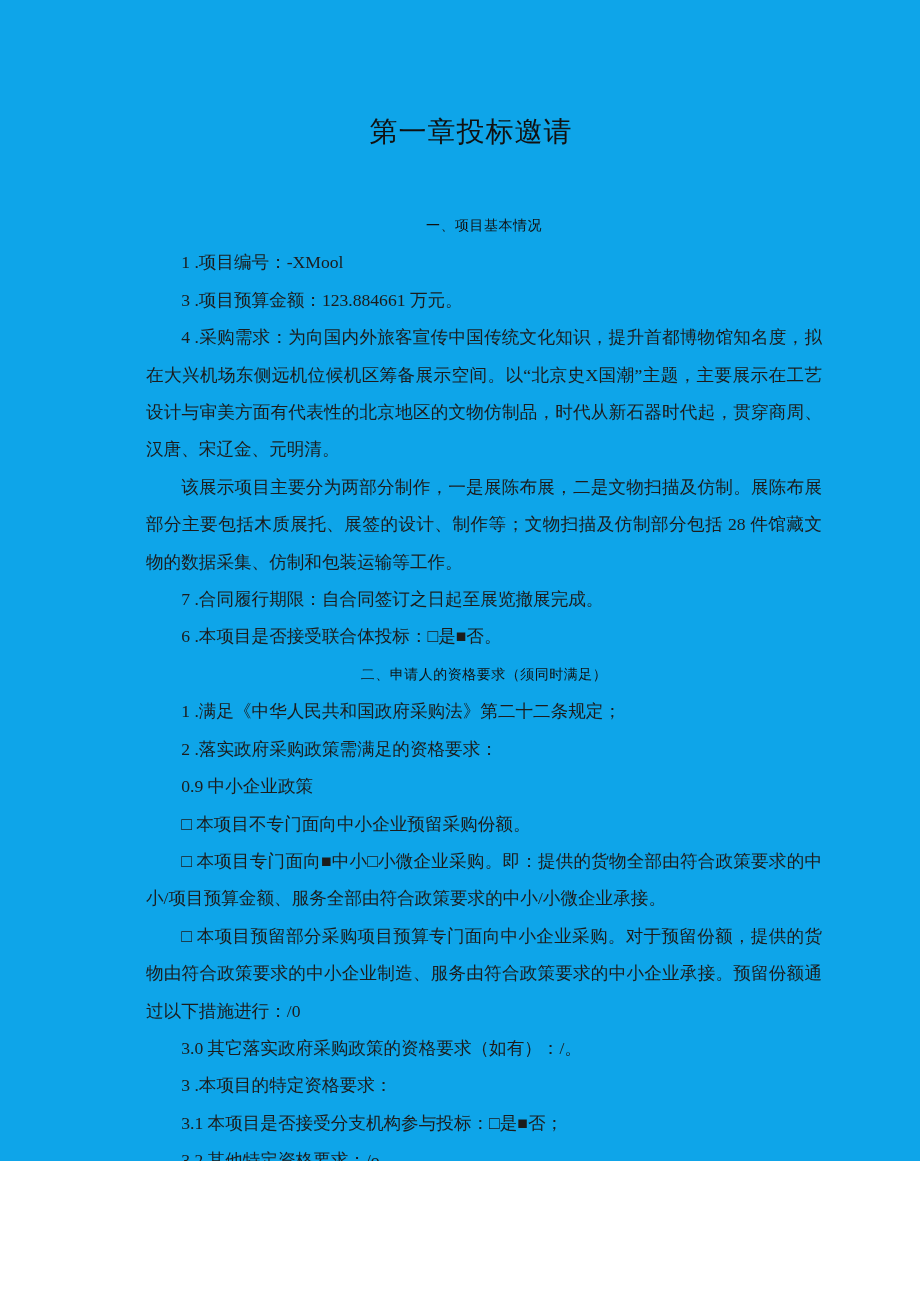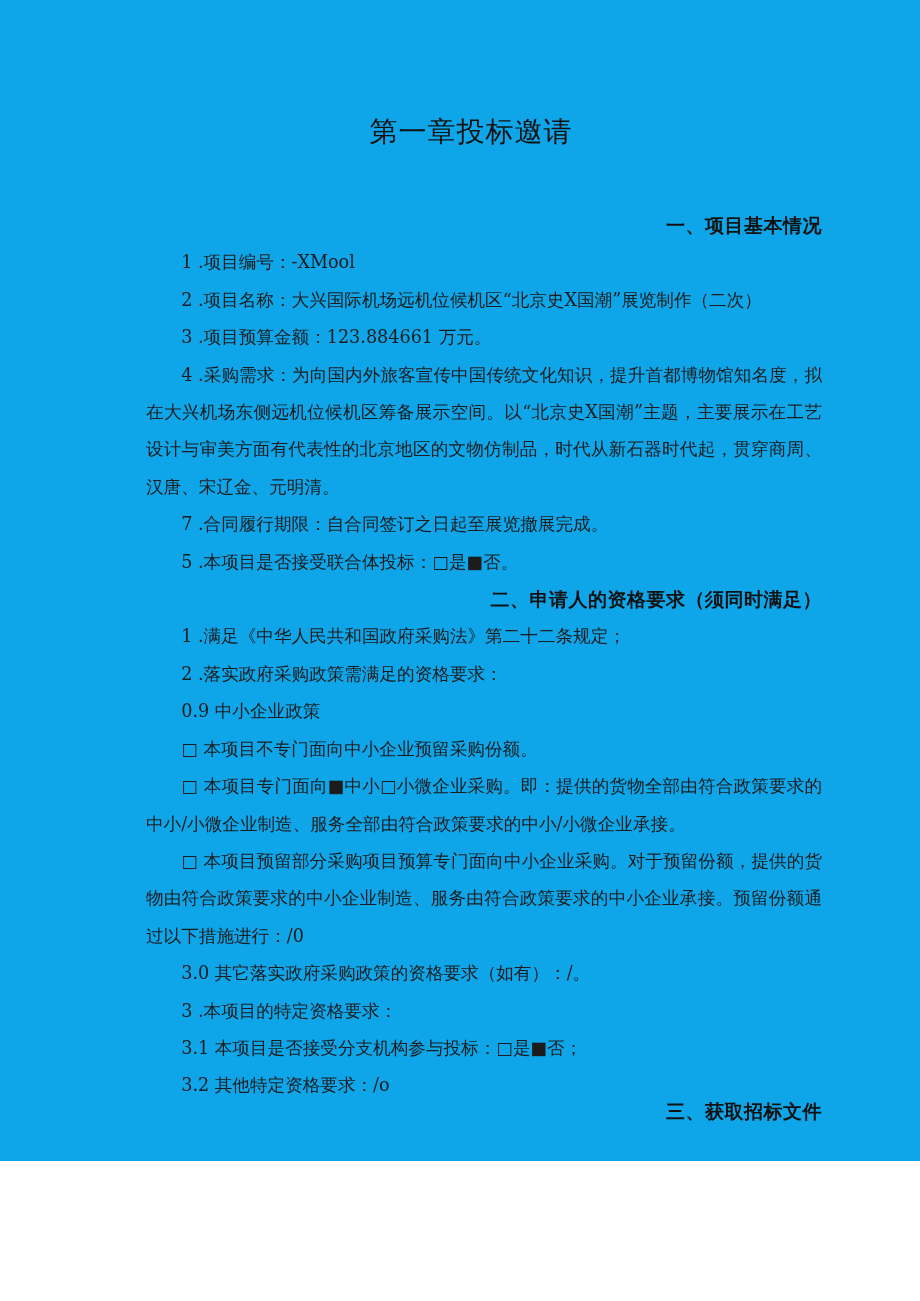--- a/index.html
+++ b/index.html
@@ -32,27 +32,28 @@
     font-size: 17.6px;
     line-height: 37.4px;
     text-align: justify;
   }
   .content > :first-child {
     margin-top: 55px;
   }
   .blk {
     margin: 0;
     padding: 0;
+    font-family: Liberation Serif, serif;
   }
   .h {
     font-family: "DejaVu Sans", "Liberation Sans", sans-serif;
-    font-weight: bold;
-    font-size: 19px;
+    font-weight: normal;
+    font-size: 14px;
     color: #111111;
-    text-align: right;
+    text-align: center;
     letter-spacing: 0.5px;
   }
   .h-tight {
     margin-top: -12px;
   }
   .indent {
     text-indent: 2em;
   }
 </style>
 </head>
@@ -61,42 +62,42 @@
 <div class="page">
 
   <div class="doc-title">第一章投标邀请</div>
 
   <div class="content">
 
     <p class="blk h">一、项目基本情况</p>
 
     <p class="blk indent">1 .项目编号：-XMool</p>
 
-    <p class="blk indent">2 .项目名称：大兴国际机场远机位候机区“北京史X国潮”展览制作（二次）</p>
 
     <p class="blk indent">3 .项目预算金额：123.884661 万元。</p>
 
     <p class="blk indent">4 .采购需求：为向国内外旅客宣传中国传统文化知识，提升首都博物馆知名度，拟在大兴机场东侧远机位候机区筹备展示空间。以“北京史X国潮”主题，主要展示在工艺设计与审美方面有代表性的北京地区的文物仿制品，时代从新石器时代起，贯穿商周、汉唐、宋辽金、元明清。</p>
 
+    <p class="blk indent">该展示项目主要分为两部分制作，一是展陈布展，二是文物扫描及仿制。展陈布展部分主要包括木质展托、展签的设计、制作等；文物扫描及仿制部分包括 28 件馆藏文物的数据采集、仿制和包装运输等工作。</p>
 
     <p class="blk indent">7 .合同履行期限：自合同签订之日起至展览撤展完成。</p>
 
-    <p class="blk indent">5 .本项目是否接受联合体投标：□是■否。</p>
+    <p class="blk indent">6 .本项目是否接受联合体投标：□是■否。</p>
 
     <p class="blk h">二、申请人的资格要求（须同时满足）</p>
 
     <p class="blk indent">1 .满足《中华人民共和国政府采购法》第二十二条规定；</p>
 
     <p class="blk indent">2 .落实政府采购政策需满足的资格要求：</p>
 
     <p class="blk indent">0.9 中小企业政策</p>
 
     <p class="blk indent">□ 本项目不专门面向中小企业预留采购份额。</p>
 
-    <p class="blk indent">□ 本项目专门面向■中小□小微企业采购。即：提供的货物全部由符合政策要求的中小/小微企业制造、服务全部由符合政策要求的中小/小微企业承接。</p>
+    <p class="blk indent">□ 本项目专门面向■中小□小微企业采购。即：提供的货物全部由符合政策要求的中小/项目预算金额、服务全部由符合政策要求的中小/小微企业承接。</p>
 
     <p class="blk indent">□ 本项目预留部分采购项目预算专门面向中小企业采购。对于预留份额，提供的货物由符合政策要求的中小企业制造、服务由符合政策要求的中小企业承接。预留份额通过以下措施进行：/0</p>
 
     <p class="blk indent">3.0 其它落实政府采购政策的资格要求（如有）：/。</p>
 
     <p class="blk indent">3 .本项目的特定资格要求：</p>
 
     <p class="blk indent">3.1 本项目是否接受分支机构参与投标：□是■否；</p>
 
     <p class="blk indent">3.2 其他特定资格要求：/o</p>

